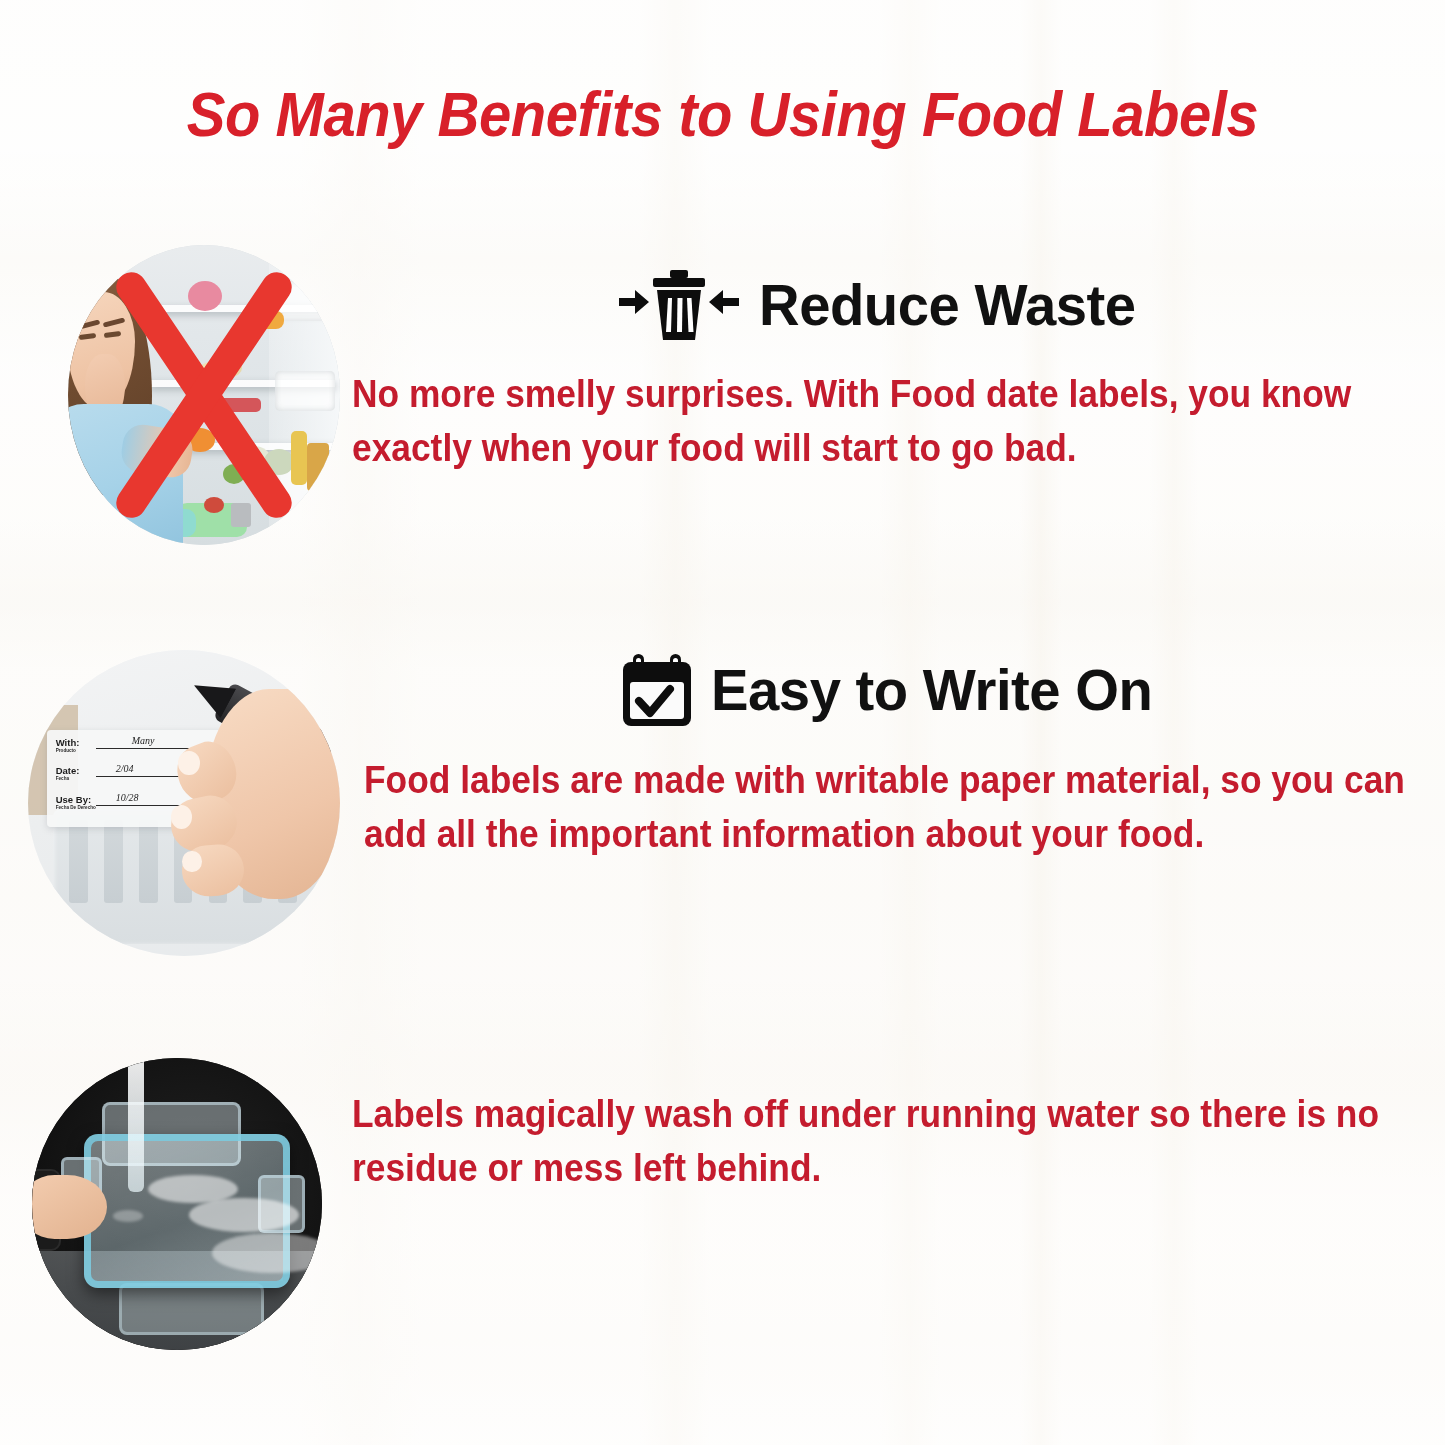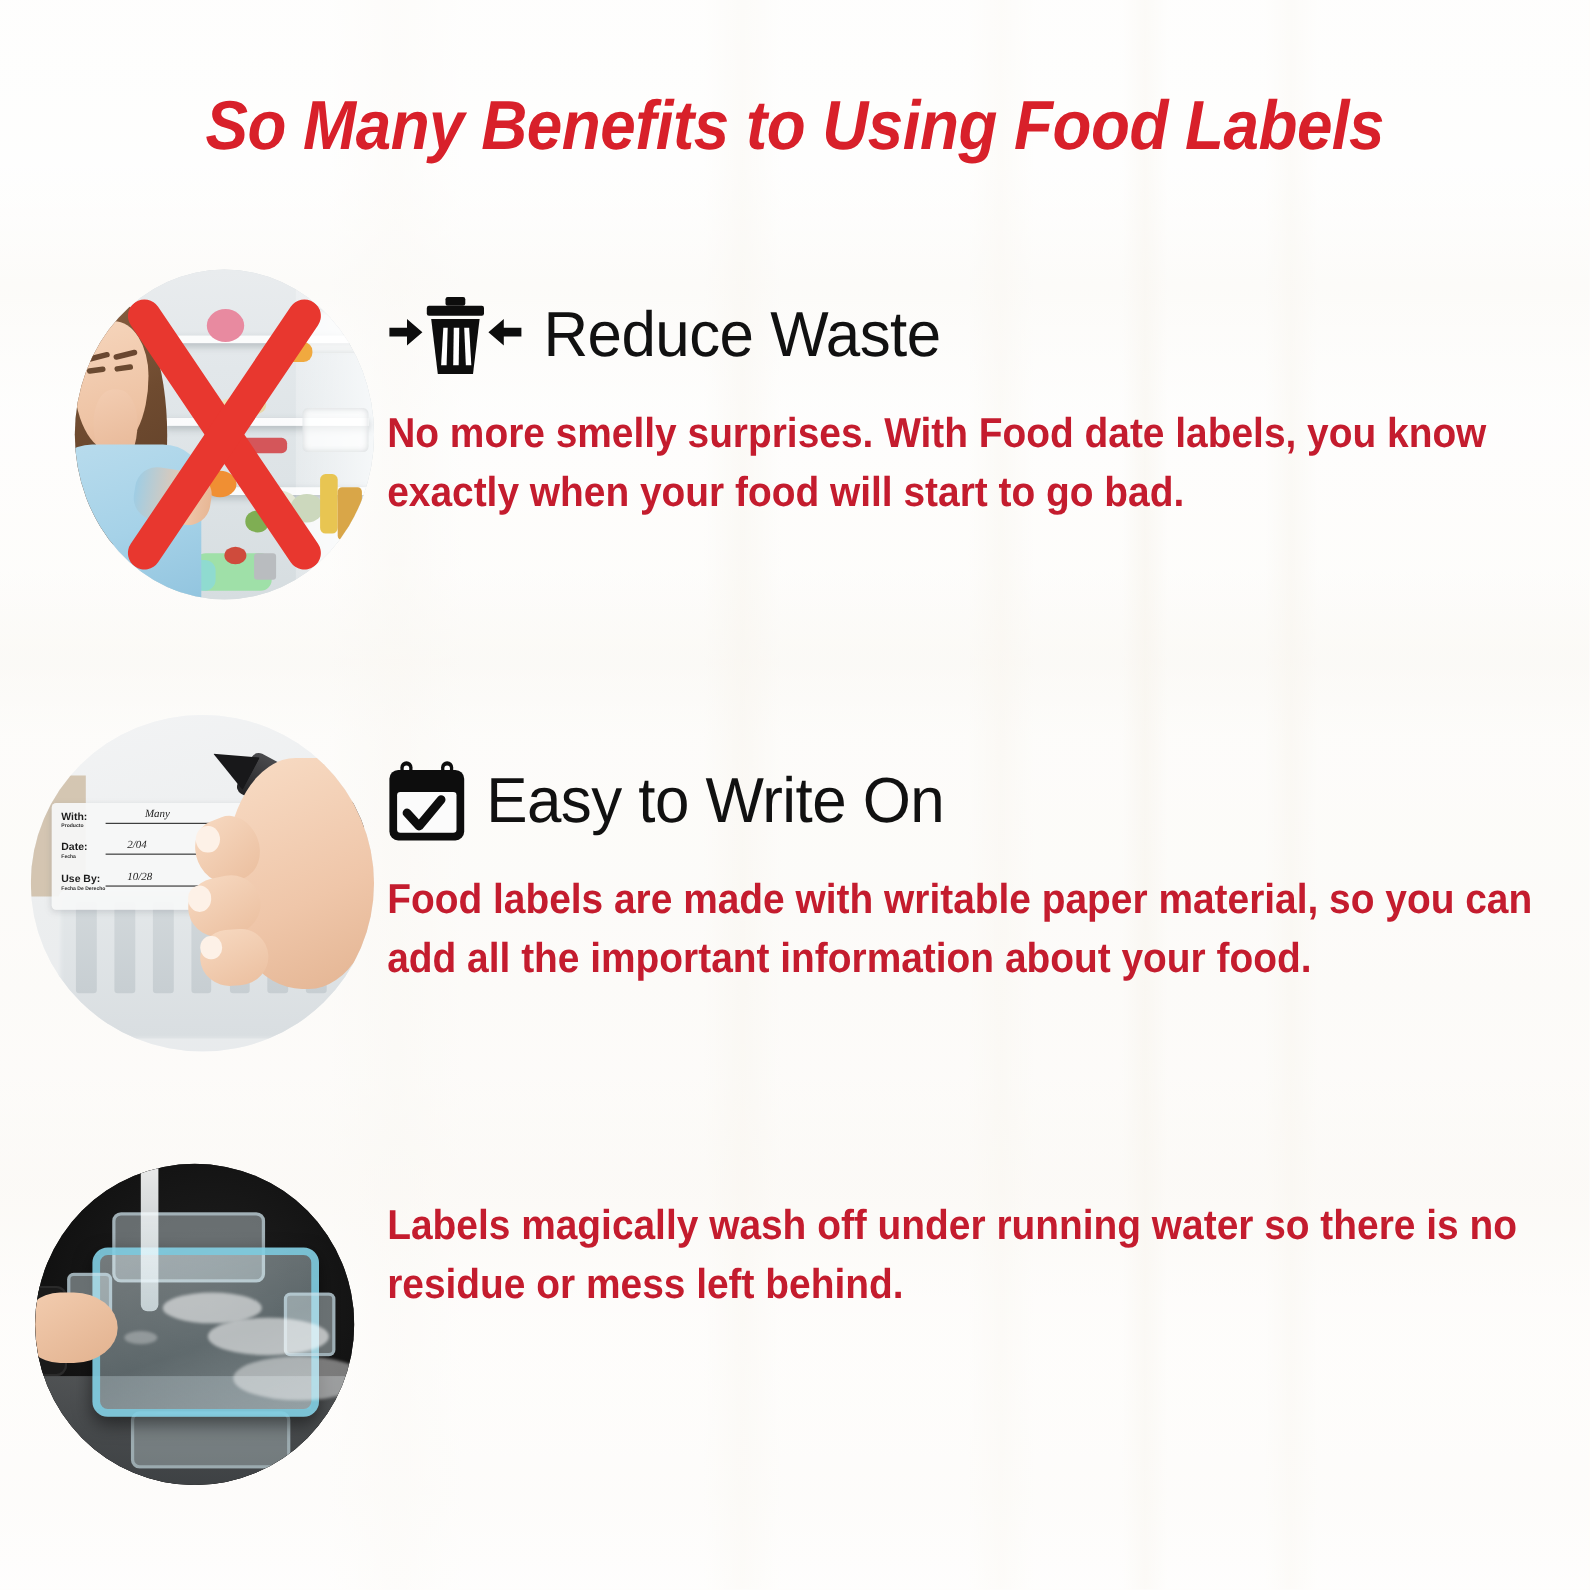--- a/index.html
+++ b/index.html
@@ -48,22 +48,23 @@
 
   
   .block{position:absolute;}
   .thumb{
     position:absolute;border-radius:50%;overflow:hidden;
     background:#eee;
   }
   .txtcol{position:absolute;}
   .head{
     display:flex;align-items:center;gap:18px;
-    font-weight:normal;color:#111;line-height:1;
+    font-weight:bold;color:#111;line-height:1;
     white-space:nowrap;
+    justify-content:center;
   }
   .head .ttl{font-size:58px;letter-spacing:-0.5px;transform:scaleX(.97);transform-origin:left center;}
   .body{
     font-weight:bold;
     font-size:38px;line-height:1.42;
     transform:scaleX(.93);transform-origin:left top;
     width:112%;
   }
   .icon{flex:0 0 auto;display:block;}
 
@@ -278,21 +279,21 @@
         <div class="h2-palm"></div>
         <div class="h2-fing" style="left:10%;top:30%;width:30%;height:22%;transform:rotate(-22deg);"></div>
         <div class="h2-fing" style="left:6%;top:50%;width:34%;height:20%;transform:rotate(-12deg);"></div>
         <div class="h2-fing" style="left:12%;top:68%;width:32%;height:19%;transform:rotate(-4deg);"></div>
         <div class="h2-nail" style="left:10%;top:33%;width:11%;height:9%;"></div>
         <div class="h2-nail" style="left:6%;top:53%;width:11%;height:9%;"></div>
         <div class="h2-nail" style="left:12%;top:70%;width:10%;height:8%;"></div>
       </div>
     </div>
 
-    <div class="txtcol" style="left:352px;top:652px;width:1060px;margin-top:38px;">
+    <div class="txtcol" style="left:364px;top:652px;width:1060px;">
       <div class="head">
         <svg class="icon" width="72" height="76" viewBox="0 0 72 76">
           <rect x="12" y="2" width="11" height="20" rx="5.5" fill="#0d0d0d"></rect>
           <rect x="49" y="2" width="11" height="20" rx="5.5" fill="#0d0d0d"></rect>
           <rect x="15" y="6" width="5" height="12" rx="2.5" fill="#ffffff"></rect>
           <rect x="52" y="6" width="5" height="12" rx="2.5" fill="#ffffff"></rect>
           <rect x="2" y="10" width="68" height="64" rx="8" fill="#0d0d0d"></rect>
           <rect x="9" y="30" width="54" height="37" rx="3" fill="#fbfbfb"></rect>
           <path d="M18 49 l11 12 20 -24" stroke="#0d0d0d" stroke-width="8" fill="none" stroke-linecap="round" stroke-linejoin="round"></path>
         </svg>

